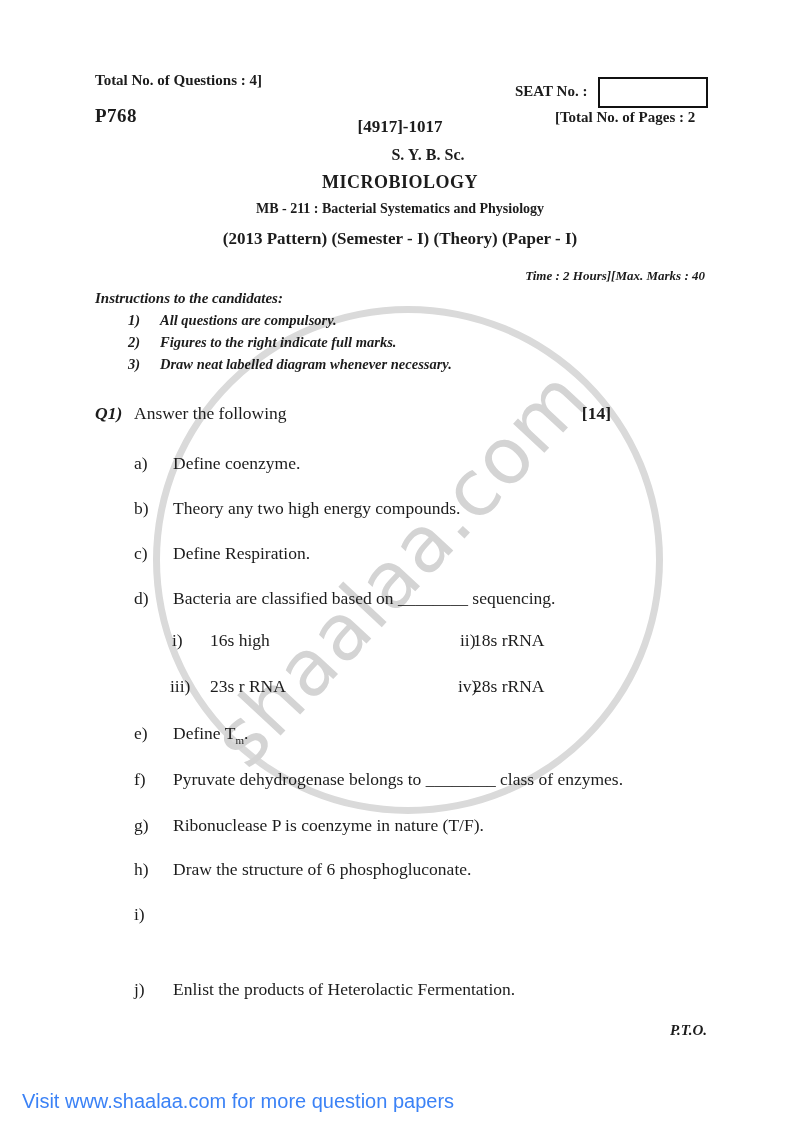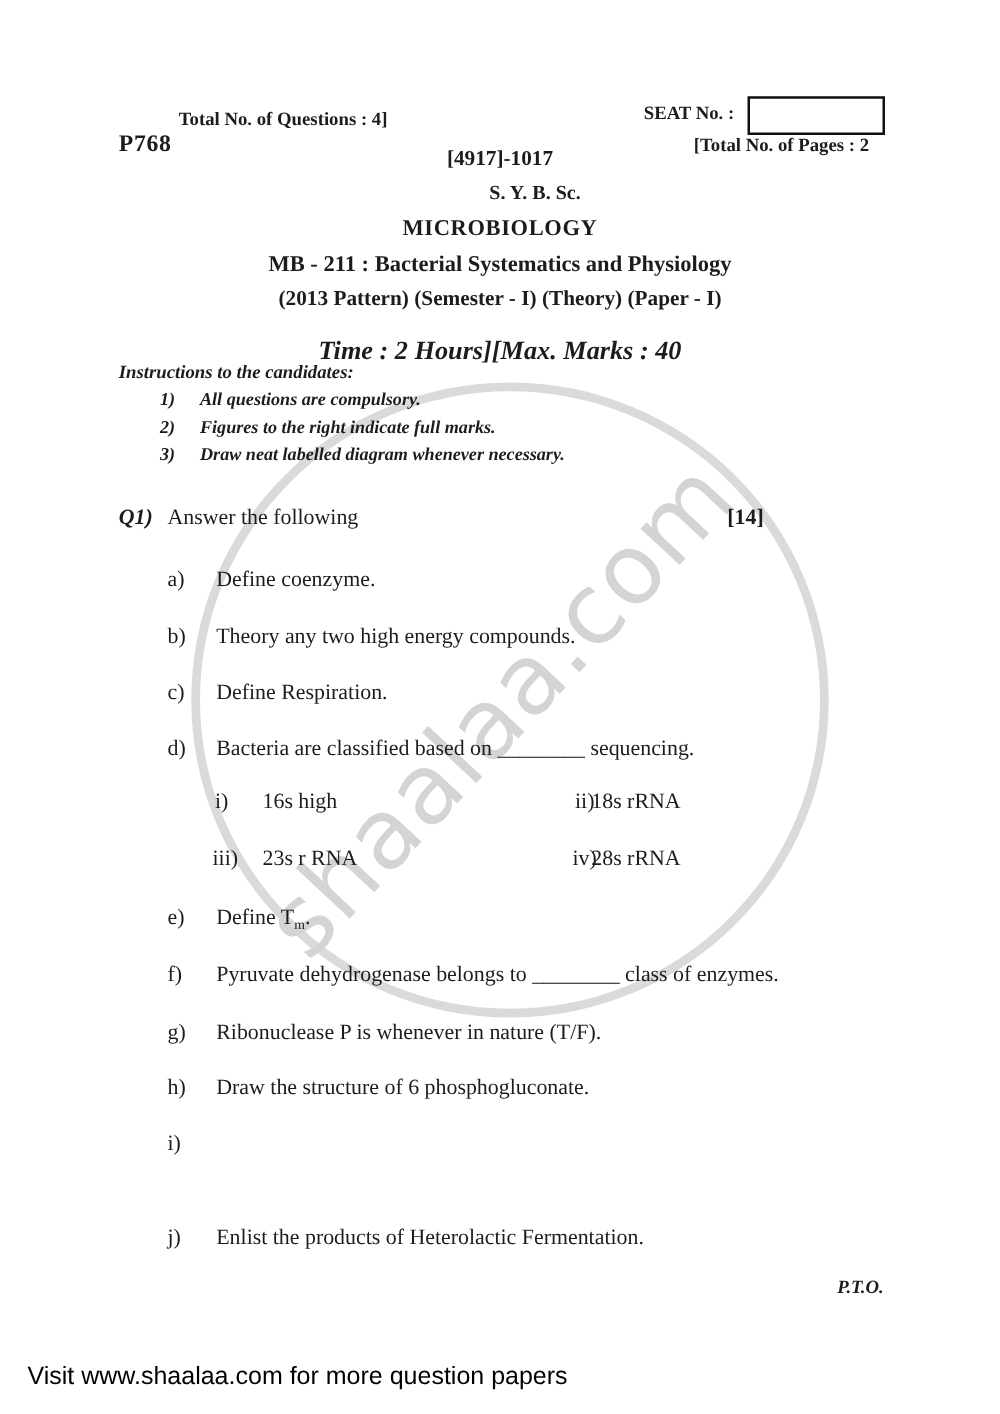--- a/index.html
+++ b/index.html
@@ -35,21 +35,21 @@
   
   .hdr-bold{font-weight:bold;font-size:15px;}
   .p768{font-weight:bold;font-size:19px;letter-spacing:0.5px;}
   .center-line{left:0;width:100%;text-align:center;font-weight:bold;}
   .seat-box{
     left:598px;top:77px;width:106px;height:27px;
     border:2px solid #111111;
     background:#ffffff;
   }
   .bi{font-weight:bold;font-style:italic;}
-  .time-row{left:95px;top:268px;width:610px;display:flex;justify-content:center;font-size:21px;}
+  .time-row{left:95px;top:268px;width:610px;display:flex;justify-content:flex-end;font-size:13px;}
   .inst-head{left:95px;top:290px;font-size:15px;}
   .inst-row{font-size:14.5px;}
   .inst-num{position:absolute;left:128px;}
   .inst-text{position:absolute;left:160px;white-space:nowrap;}
   
   .q1-row{left:0;top:403px;width:706px;height:24px;font-size:17.5px;}
   .q1-label{position:absolute;left:95px;font-weight:bold;font-style:italic;}
   .q1-head{position:absolute;left:134px;}
   .q1-marks{position:absolute;right:95px;font-weight:bold;}
   .item{left:0;width:800px;font-size:17.5px;line-height:26px;}
@@ -59,42 +59,42 @@
   .so-num1{position:absolute;left:172px;}
   .so-txt1{position:absolute;left:210px;}
   .so-num2{position:absolute;left:438px;margin-left:20px;}
   .so-txt2{position:absolute;left:473px;}
   sub.tm{font-size:11px;line-height:0;}
   .pto{right:93px;top:1022px;font-weight:bold;font-style:italic;font-size:15px;text-align:center;}
   
   .footer{
     left:22px;top:1090px;
     font-family:"Liberation Sans", sans-serif;
-    font-size:20px;color:#000000;
+    font-size:20px;color:#3b82f6;
   }
 </style>
 </head>
 <body>
 
 <div class="page">
 
   <div class="wm-circle"></div>
   <div class="wm-text">shaalaa.com</div>
 
   <div class="content">
 
-    <div class="abs hdr-bold" style="left:95px;top:88px;margin-left:48px;">Total No. of Questions : 4]</div>
+    <div class="abs hdr-bold" style="left:95px;top:72px;">Total No. of Questions : 4]</div>
     <div class="abs hdr-bold" style="left:515px;top:83px;">SEAT No. :</div>
     <div class="abs seat-box"></div>
     <div class="abs p768" style="left:95px;top:105px;">P768</div>
     <div class="abs center-line" style="top:117px;font-size:17px;">[4917]-1017</div>
     <div class="abs hdr-bold" style="left:555px;top:109px;">[Total No. of Pages : 2</div>
     <div class="abs center-line" style="top:146px;font-size:16px;padding-left:28px;">S. Y. B. Sc.</div>
     <div class="abs center-line" style="top:172px;font-size:18px;letter-spacing:0.5px;">MICROBIOLOGY</div>
-    <div class="abs center-line" style="top:201px;font-size:18px;">MB - 211 : Bacterial Systematics and Physiology</div>
+    <div class="abs center-line" style="top:201px;font-size:14px;">MB - 211 : Bacterial Systematics and Physiology</div>
     <div class="abs center-line" style="top:229px;font-size:17px;">(2013 Pattern) (Semester - I) (Theory) (Paper - I)</div>
 
     <div class="abs time-row">
       <span class="bi">Time : 2 Hours]</span>
       <span class="bi">[Max. Marks : 40</span>
     </div>
 
     <div class="abs inst-head bi">Instructions to the candidates:</div>
     <div class="abs inst-row" style="top:312px;">
       <span class="inst-num bi">1)</span>
@@ -149,21 +149,21 @@
       <span class="ilabel">e)</span>
       <span class="itext"><span>Define T</span><sub class="tm">m</sub><span>.</span></span>
     </div>
 
     <div class="abs item" style="top:766px;">
       <span class="ilabel">f)</span>
       <span class="itext">Pyruvate dehydrogenase belongs to ________ class of enzymes.</span>
     </div>
     <div class="abs item" style="top:812px;">
       <span class="ilabel">g)</span>
-      <span class="itext">Ribonuclease P is whenever in nature (T/F).</span>
+      <span class="itext">Ribonuclease P is coenzyme in nature (T/F).</span>
     </div>
     <div class="abs item" style="top:856px;">
       <span class="ilabel">h)</span>
       <span class="itext">Draw the structure of 6 phosphogluconate.</span>
     </div>
 
     <div class="abs item" style="top:901px;">
       <span class="ilabel">i)</span>
       <span class="itext">
       </span>

